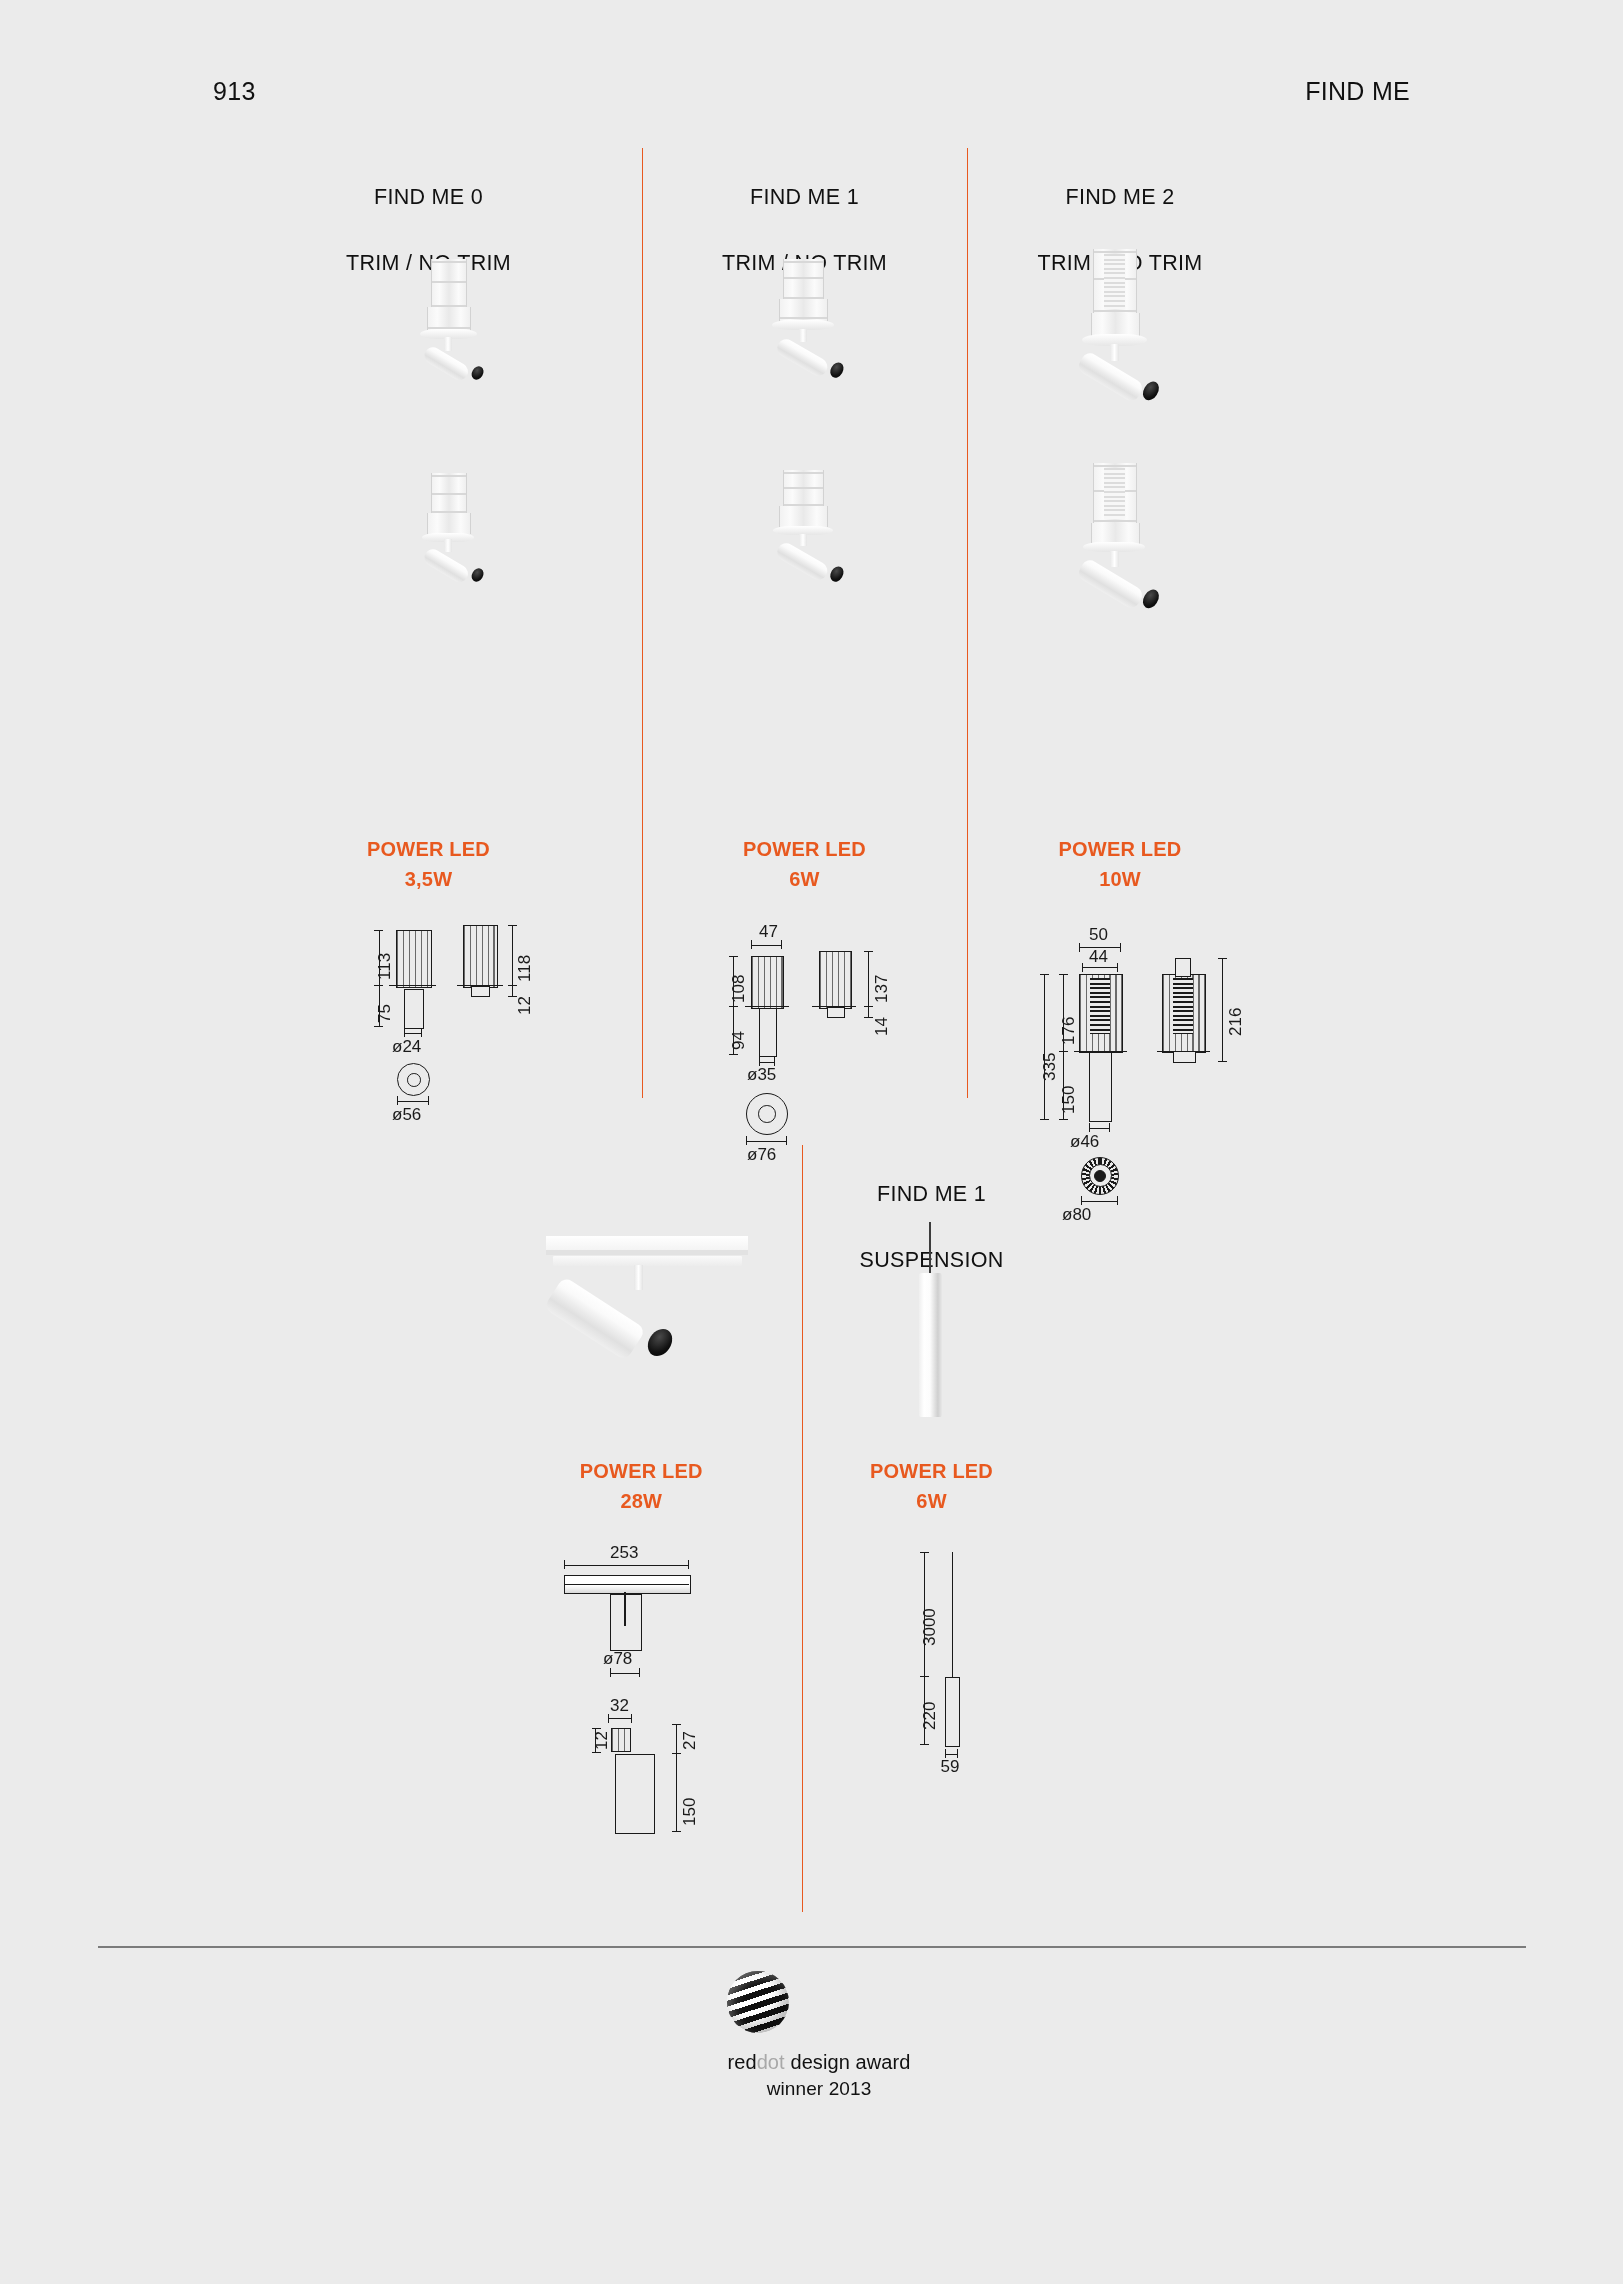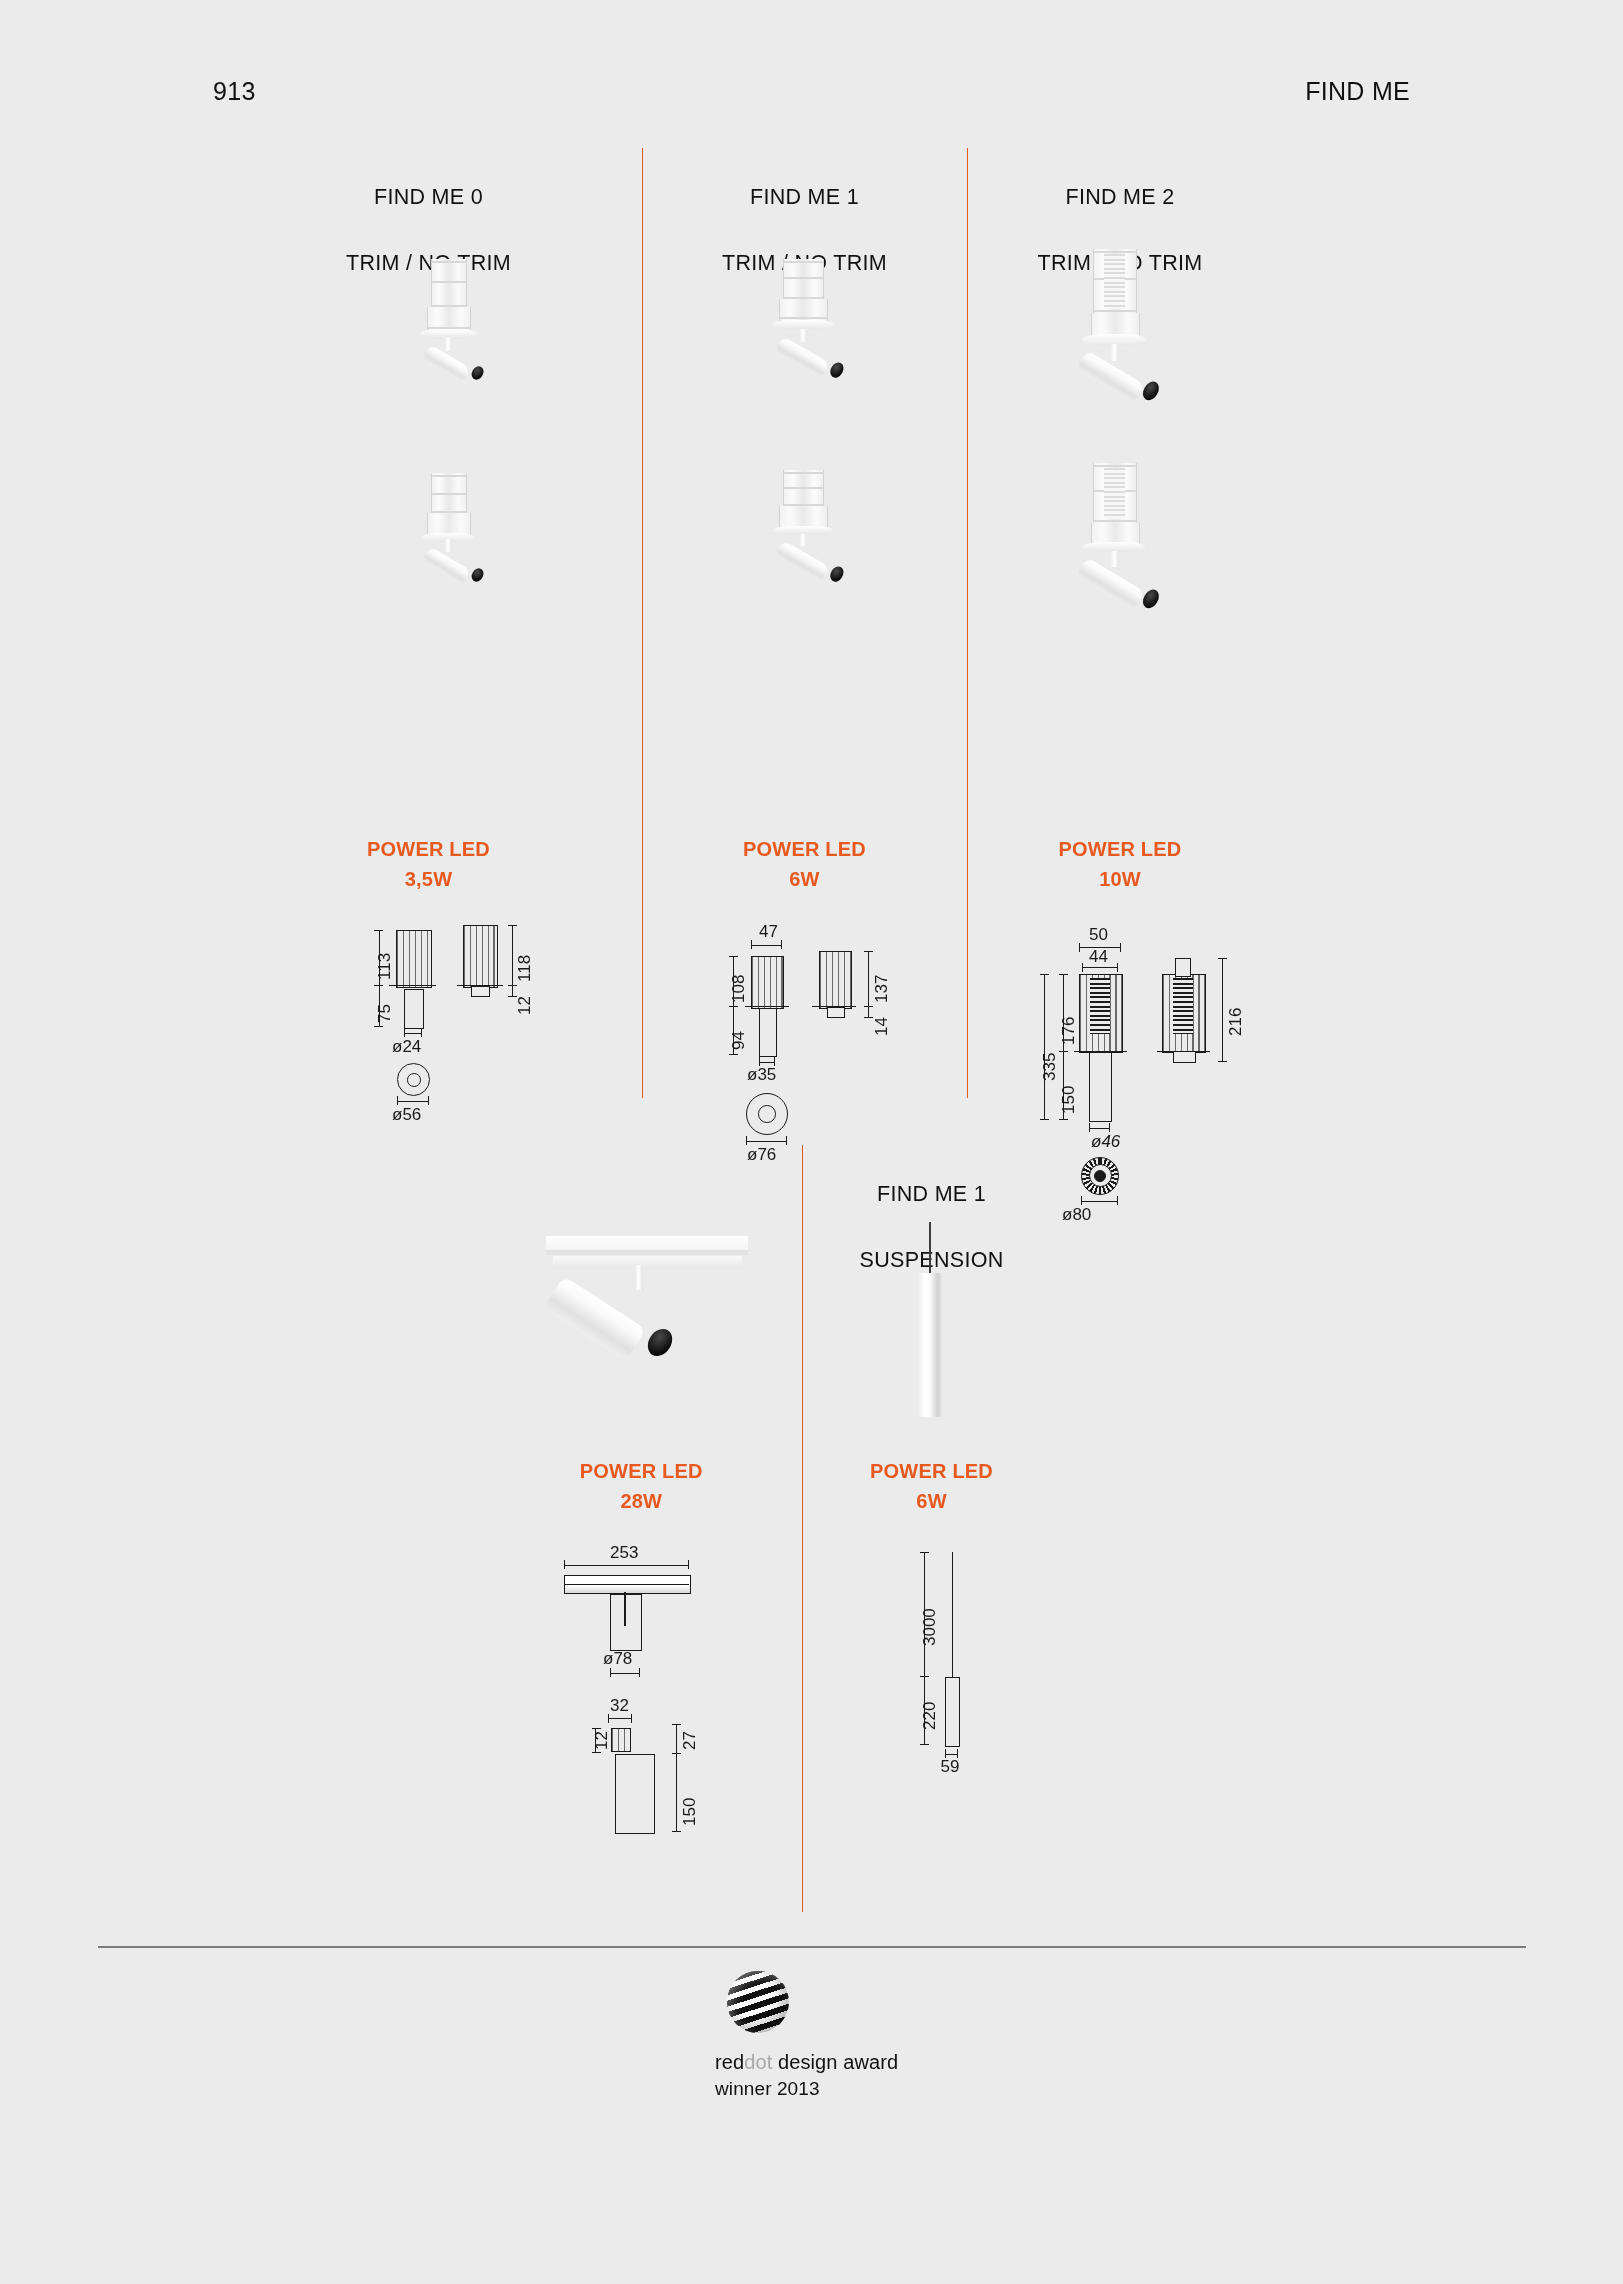--- a/index.html
+++ b/index.html
@@ -179,21 +179,21 @@
     width: 1428px;
     top: 1946px;
     height: 2px;
     background: #7b7b7b;
   }
   .award {
     position: absolute;
     left: 715px;
     top: 1971px;
     width: 208px;
-    text-align: left;
+    text-align: center;
   }
   .award-sphere {
     width: 62px; height: 62px;
     margin-left: 11.7px;
     border-radius: 50%;
     background:
       repeating-linear-gradient(-18deg,
         #111 0px, #111 5.9px,
         #ffffff 5.9px, #ffffff 11px);
     position: relative;
@@ -488,21 +488,21 @@
       <div class="dwg-box" style="left:206px;top:139px;width:21px;height:10.4px;"></div>
 
       <div class="ln ln-v" style="left:255px;top:46px;height:104px;"></div>
       <div class="tick-h" style="left:251px;top:46px;"></div>
       <div class="tick-h" style="left:251px;top:149px;"></div>
       <div class="dim-label vert" style="left:259px;top:124px;">216</div>
 
       <div class="ln ln-h" style="left:122px;top:216px;width:21px;"></div>
       <div class="tick-v" style="left:122px;top:211px;"></div>
       <div class="tick-v" style="left:142px;top:211px;"></div>
-      <div class="dim-label" style="left:124px;top:220px;font-style:italic;">ø46</div>
+      <div class="dim-label" style="left:103px;top:220px;">ø46</div>
 
       <div class="dwg-circle" style="left:114px;top:245px;width:36px;height:36px;
            background: repeating-conic-gradient(#1a1a1a 0deg 8deg, #ebebeb 8deg 16deg);"></div>
       <div class="dwg-circle" style="left:122px;top:252px;width:21px;height:21px;background:#ebebeb;"></div>
       <div class="dwg-ring" style="left:127px;top:258px;width:10.4px;height:10.4px;background:#1a1a1a;"></div>
       <div class="ln ln-h" style="left:114px;top:289px;width:36px;"></div>
       <div class="tick-v" style="left:114px;top:284px;"></div>
       <div class="tick-v" style="left:150px;top:284px;"></div>
       <div class="dim-label" style="left:95px;top:293px;">ø80</div>
     </div>

